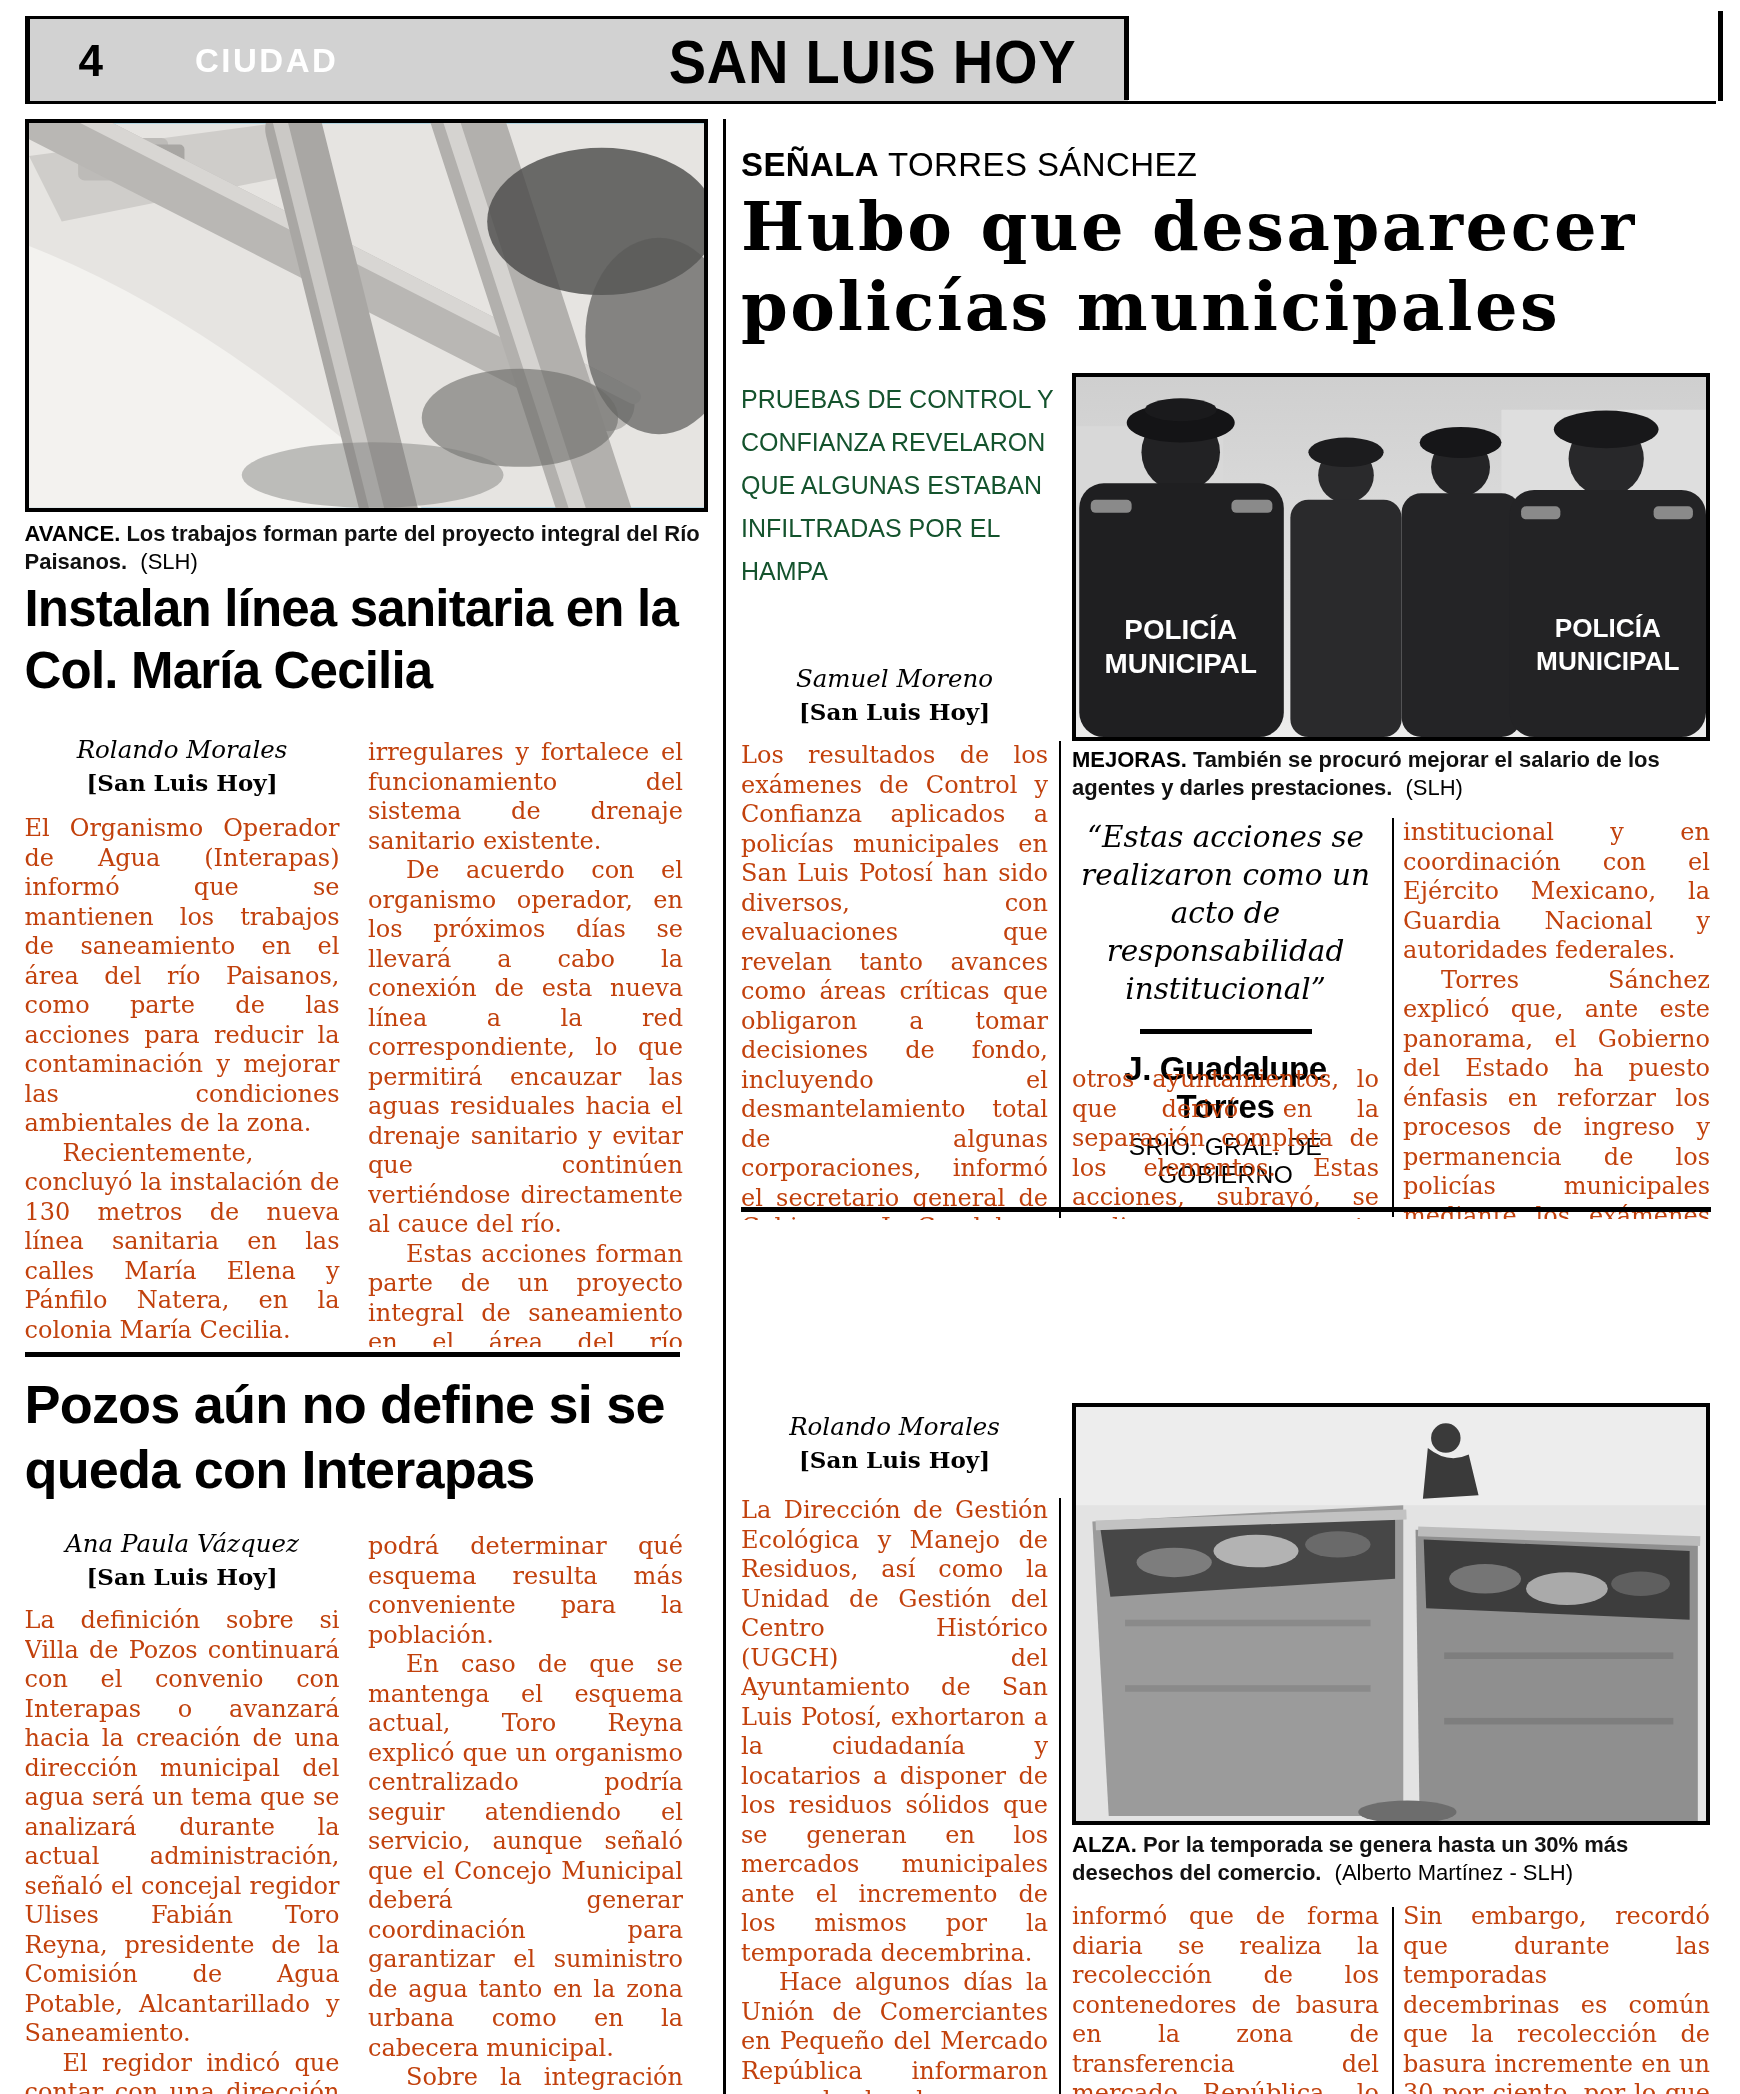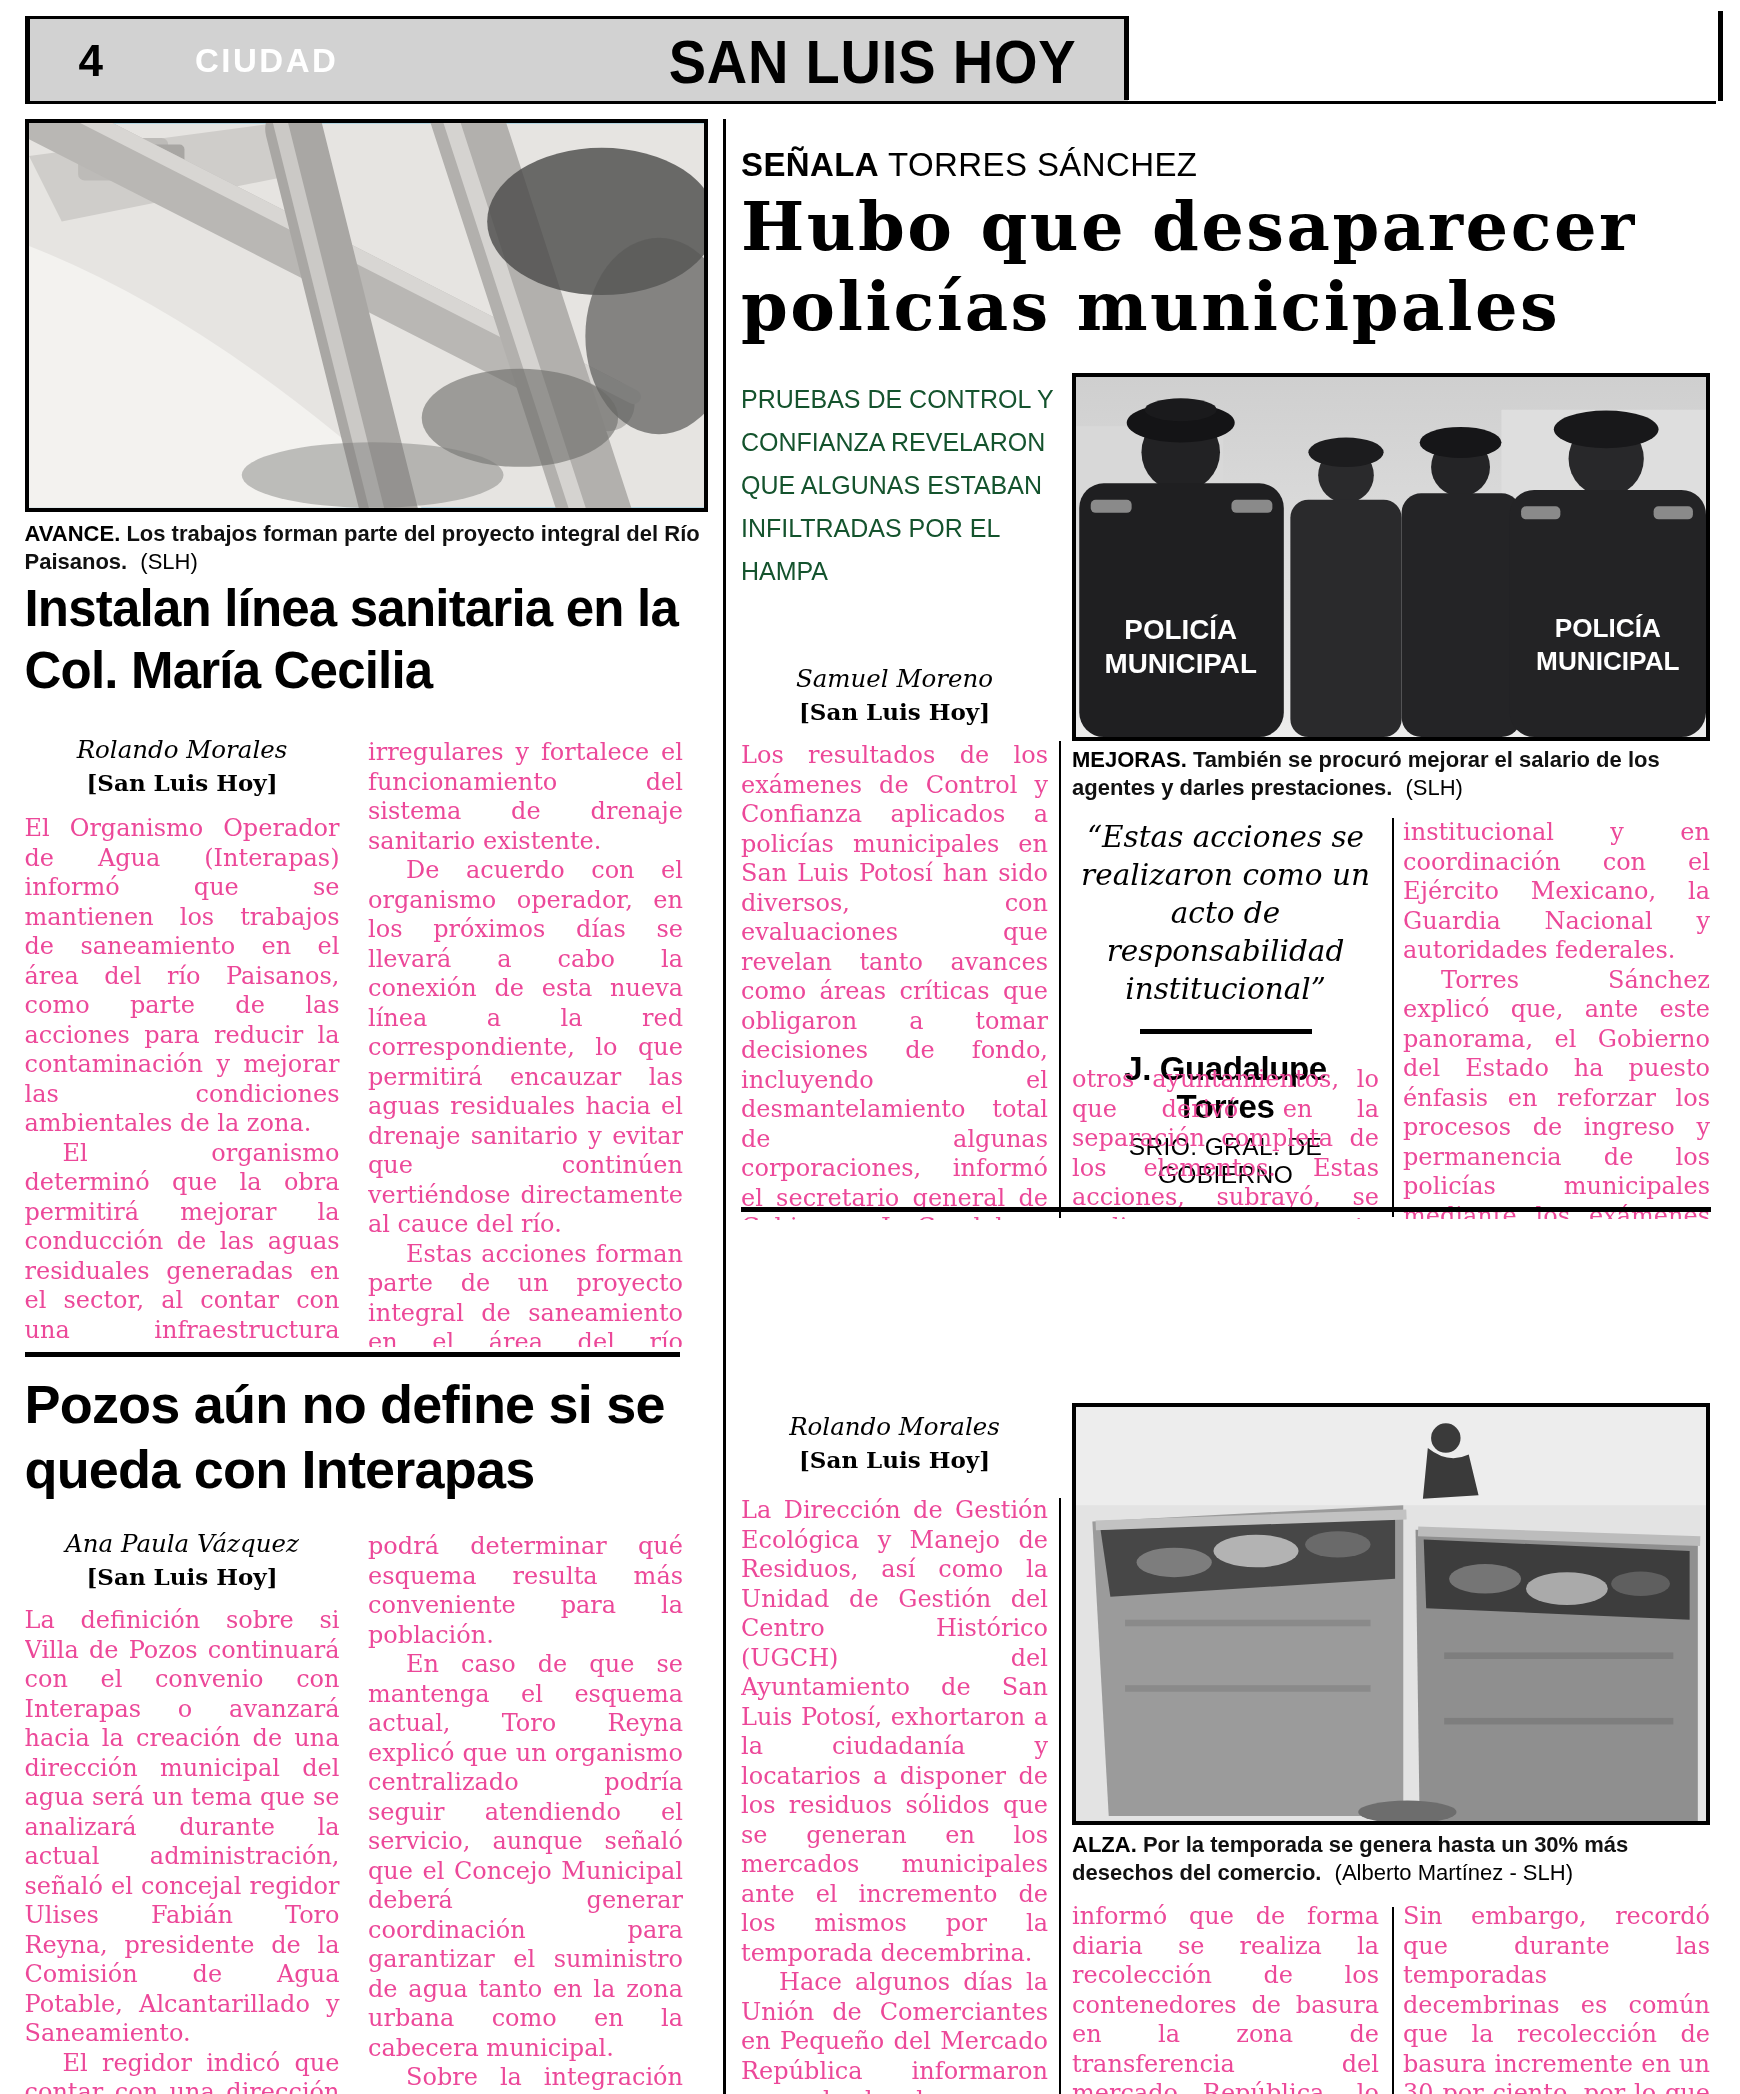--- a/index.html
+++ b/index.html
@@ -35,21 +35,21 @@
   .kicker b{font-weight:700;}
   .subhead{font-size:25px;line-height:43px;color:#14532d;}
 
   
   .byline{text-align:center;font-family:"DejaVu Serif",serif;}
   .byline .author{font-style:italic;font-size:24.5px;display:block;}
   .byline .outlet{font-weight:700;font-size:23px;display:block;margin-top:4.9px;}
 
   
   .colbody{font-family:"DejaVu Serif",serif;font-size:24px;line-height:29.5px;
-    text-align:justify;color:#ec4899;}
+    text-align:justify;color:#c2410c;}
   .colbody p{margin:0;text-indent:38px;}
   .colbody p:first-child{text-indent:0;}
 
   
   .pullquote{font-family:"DejaVu Serif",serif;font-style:italic;font-size:29.5px;
     line-height:38px;text-align:center;}
   .pq-rule{width:172px;height:4.9px;background:#000;margin:21px auto 16.4px auto;}
   .pq-name{font-weight:700;font-size:33px;text-align:center;letter-spacing:-0.4px;}
   .pq-title{font-size:24.5px;text-align:center;margin-top:6.5px;letter-spacing:0.4px;}
 </style>
@@ -99,20 +99,21 @@
     <span class="cap-text">Los trabajos forman parte del proyecto integral del Río Paisanos.</span>
     <span class="cap-credit">(SLH)</span>
   </div>
   <div class="abs headline-sans" style="left:24.5px;top:578px;width:687px;font-size:51px;line-height:62px;">Instalan línea sanitaria en la Col. María Cecilia</div>
   <div class="abs byline" style="left:24.5px;top:735px;width:315px;">
     <span class="author">Rolando Morales</span>
     <span class="outlet">[San Luis Hoy]</span>
   </div>
   <div class="abs colbody" style="left:24.5px;top:814px;width:315px;height:532px;overflow:hidden;">
       <p>El Organismo Operador de Agua (Interapas) informó que se mantienen los trabajos de saneamiento en el área del río Paisanos, como parte de las acciones para reducir la contaminación y mejorar las condiciones ambientales de la zona.</p>
+      <p>Recientemente, concluyó la instalación de 130 metros de nueva línea sanitaria en las calles María Elena y Pánfilo Natera, en la colonia María Cecilia.</p>
       <p>El organismo determinó que la obra permitirá mejorar la conducción de las aguas residuales generadas en el sector, al contar con una infraestructura adecuada que sustituye descargas</p>
     </div>
   <div class="abs colbody" style="left:368px;top:738px;width:315px;height:609px;overflow:hidden;">
       <p>irregulares y fortalece el funcionamiento del sistema de drenaje sanitario existente.</p>
       <p>De acuerdo con el organismo operador, en los próximos días se llevará a cabo la conexión de esta nueva línea a la red correspondiente, lo que permitirá encauzar las aguas residuales hacia el drenaje sanitario y evitar que continúen vertiéndose directamente al cauce del río.</p>
       <p>Estas acciones forman parte de un proyecto integral de saneamiento en el área del río Paisanos, que además contempla la construcción de un nuevo cárcamo con mayor capacidad, con el objetivo de mejorar el control, la operación del sistema y reducir riesgos ambientales en la zona.</p>
     </div>
 
   <div class="abs hrule" style="left:24.5px;top:1352px;width:655px;height:4.9px;"></div>
   <div class="abs headline-sans" style="left:24.5px;top:1372px;width:667px;font-size:54px;line-height:65px;">Pozos aún no define si se queda con Interapas</div>

